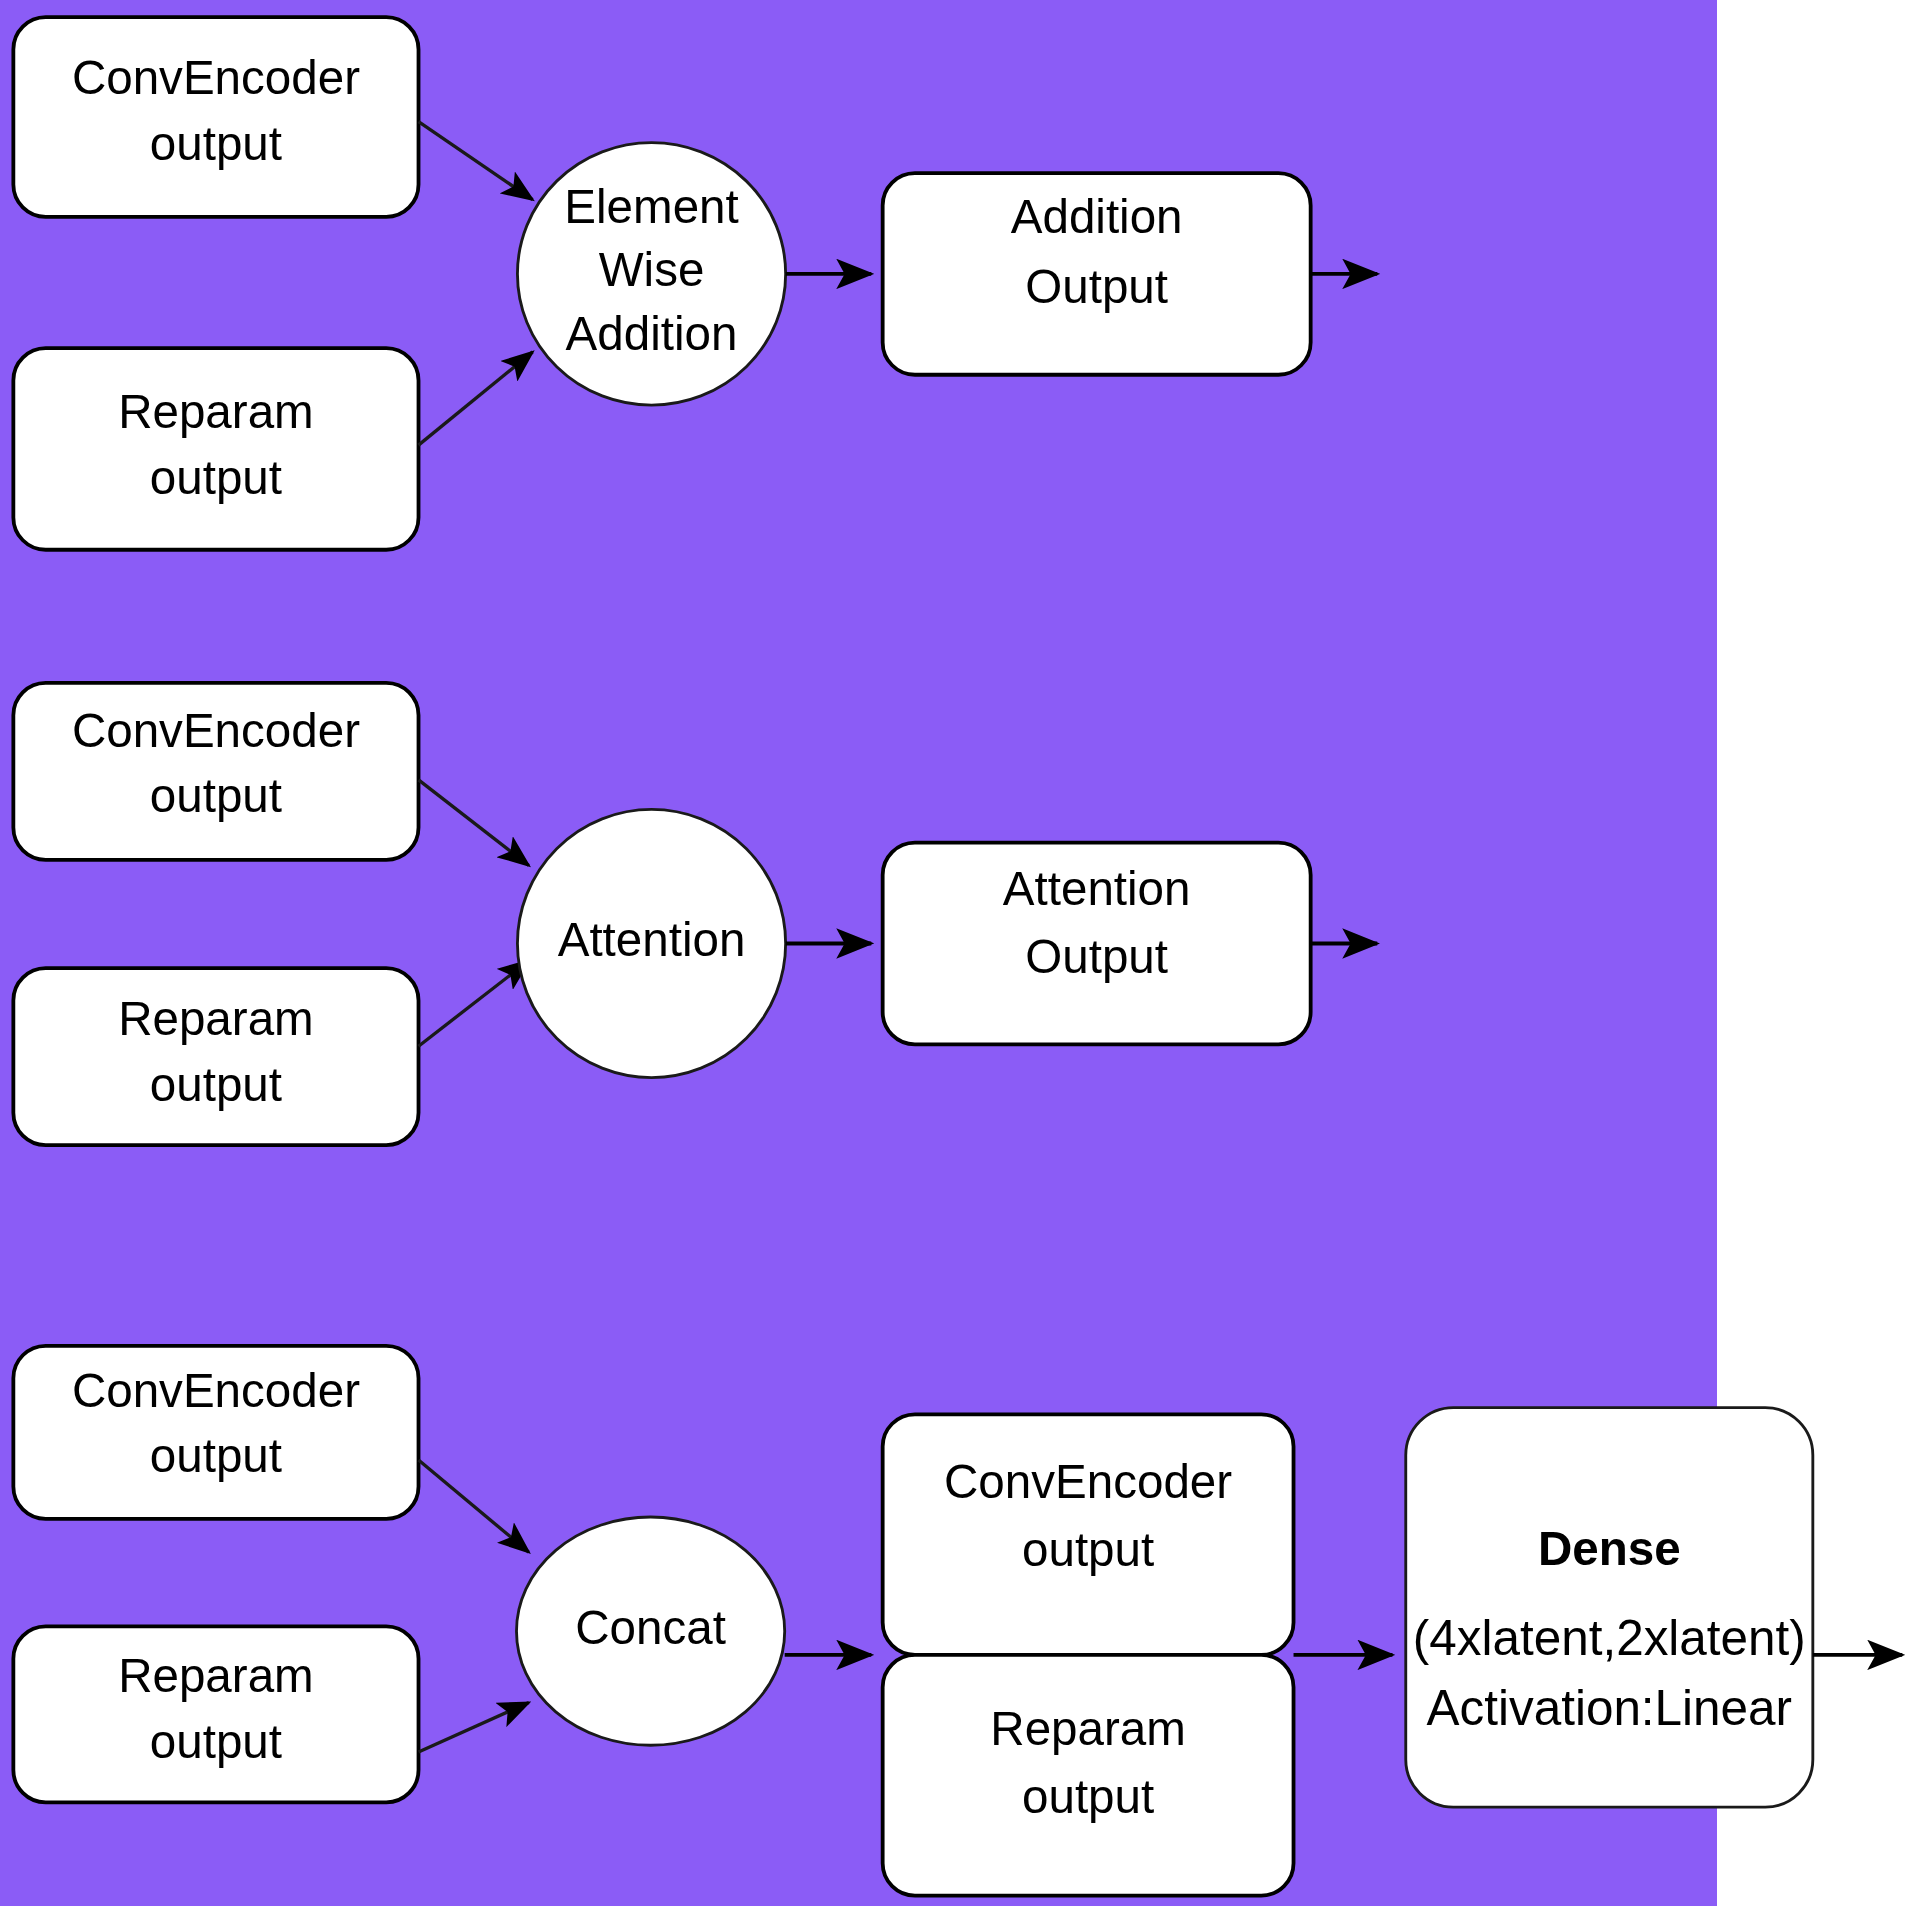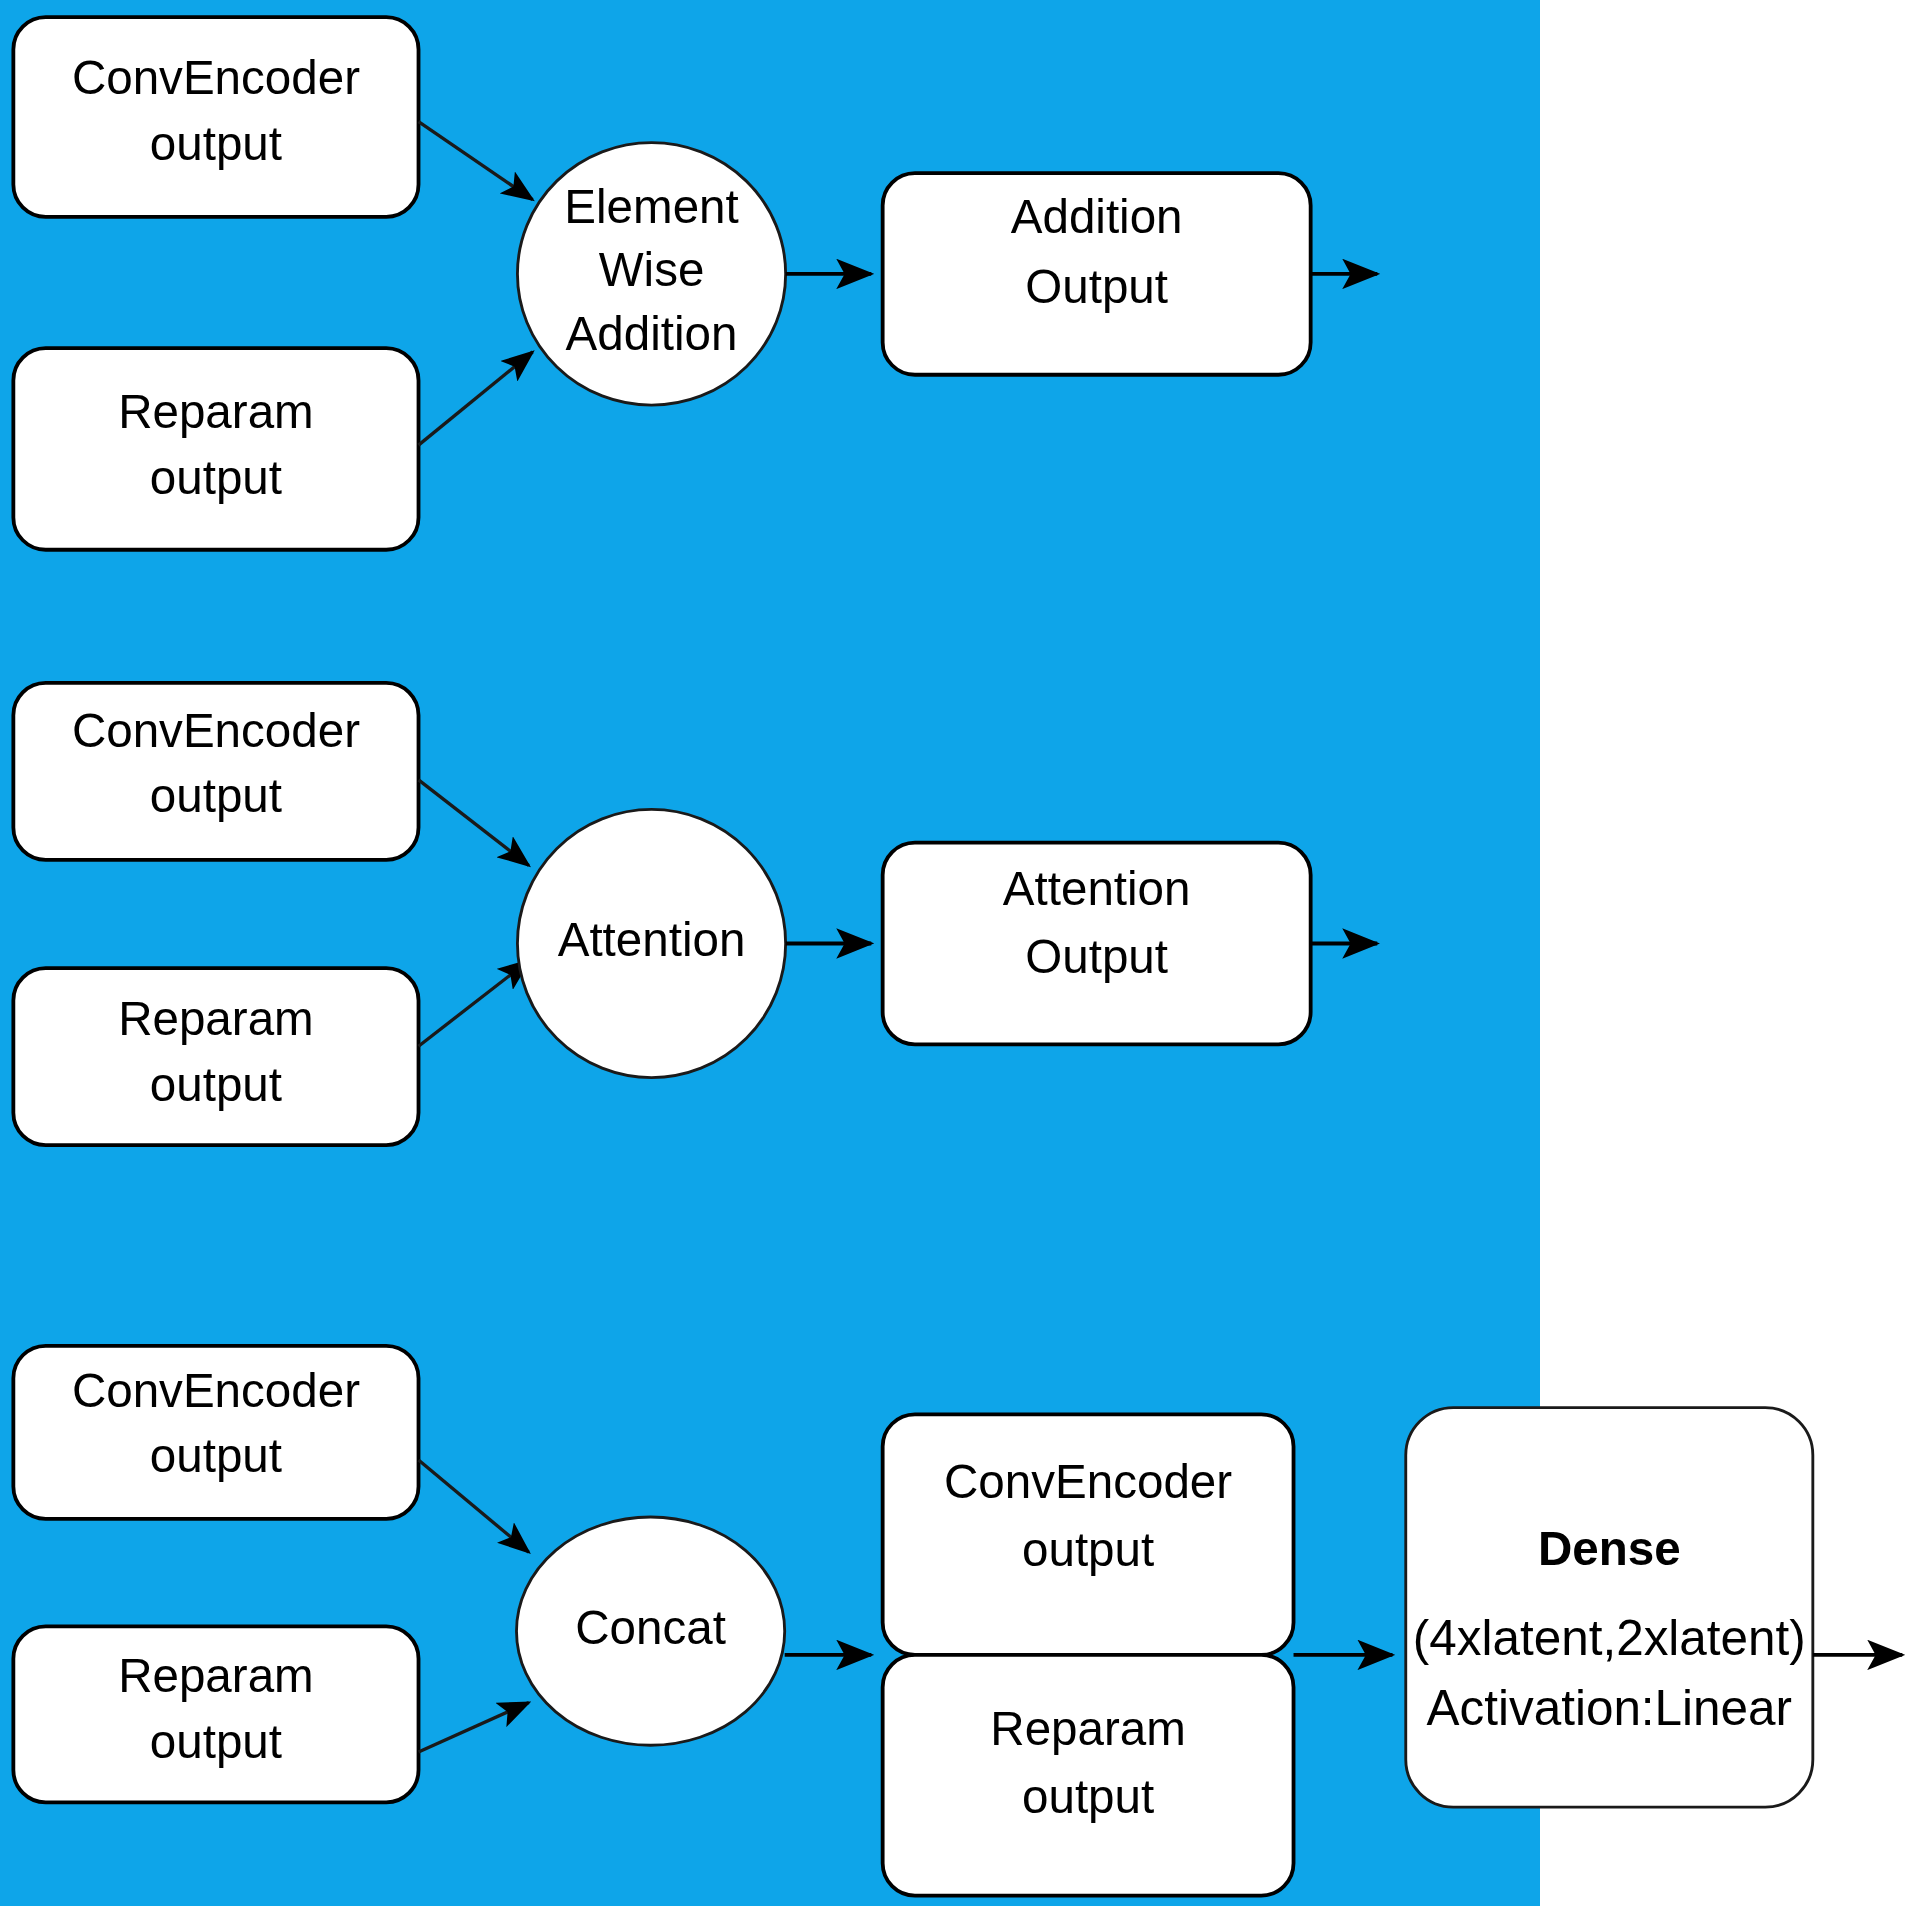--- a/index.html
+++ b/index.html
@@ -8,23 +8,23 @@
     background: #ffffff;
   }
   body {
     width: 1927px;
     height: 1906px;
     overflow: hidden;
     font-family: "Liberation Sans", sans-serif;
   }
   #diagram-root {
     position: relative;
-    width: 1540px;
+    width: 1717px;
     height: 1906px;
-    background: #0ea5e9;
+    background: #8b5cf6;
   }
   svg.diagram {
     display: block;
     width: 1927px;
     height: 1906px;
   }
   .node-shape {
     fill: #ffffff;
     stroke: #000000;
     stroke-width: 4;

